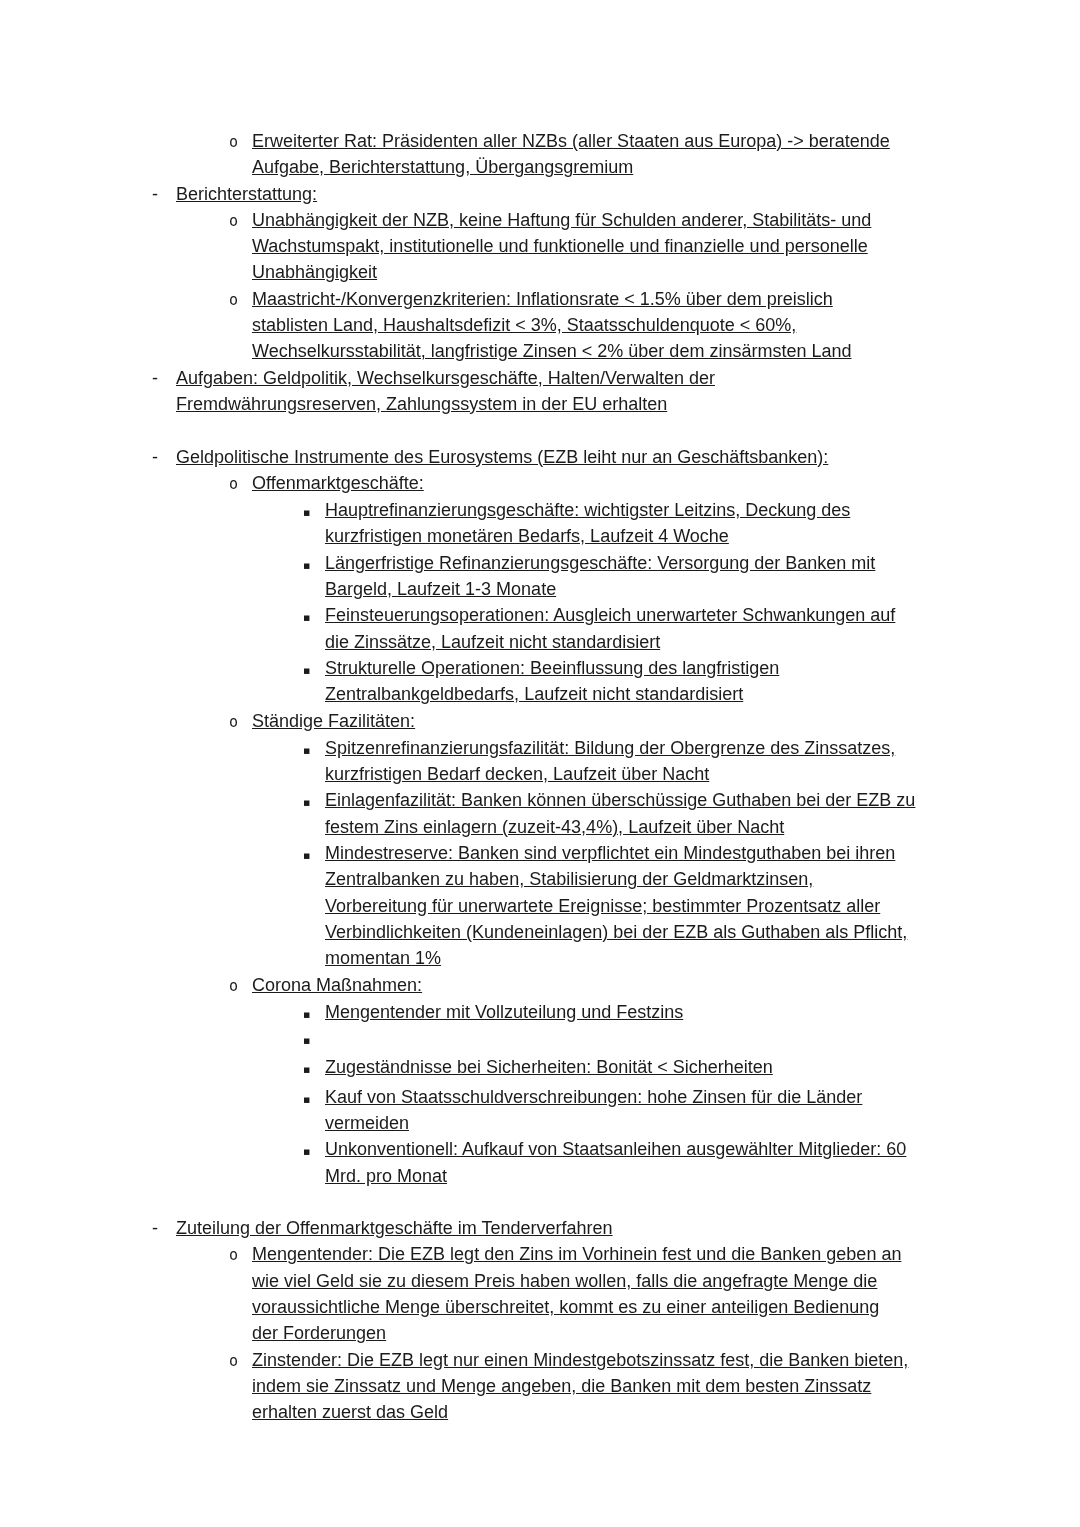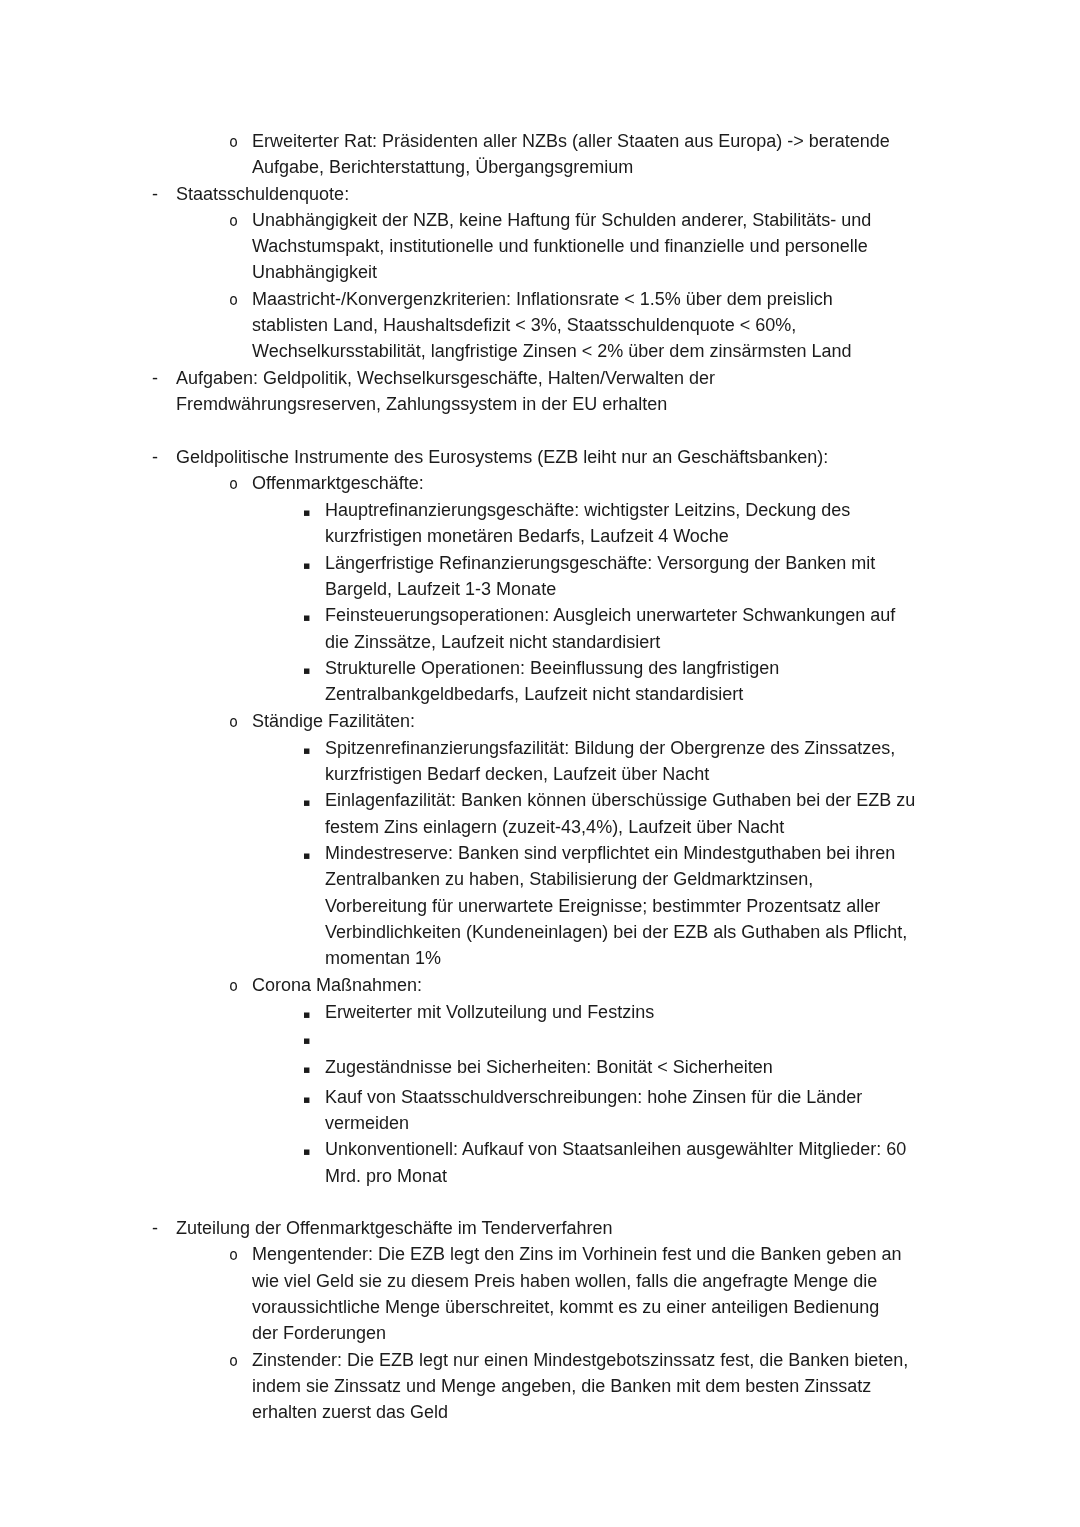--- a/index.html
+++ b/index.html
@@ -23,20 +23,21 @@
   }
   .item {
     display: flex;
     align-items: baseline;
     font-size: 18px;
     line-height: 26.3px;
   }
   .item .text {
     white-space: pre-line;
     flex: 0 1 auto;
+    text-decoration: underline;
   }
   
   .l1 { padding-left: 152px; }
   .l1 .bullet { width: 24px; flex: 0 0 24px; }
   
   .l2 { padding-left: 229px; }
   .l2 .bullet {
     width: 23px; flex: 0 0 23px;
     font-family: "DejaVu Sans Mono", monospace;
     font-size: 15px;
@@ -56,21 +57,21 @@
 <div class="doc">
 
   <div class="item l2">
     <span class="bullet">o</span>
     <span class="text">Erweiterter Rat: Präsidenten aller NZBs (aller Staaten aus Europa) -&gt; beratende
 Aufgabe, Berichterstattung, Übergangsgremium</span>
   </div>
 
   <div class="item l1">
     <span class="bullet">-</span>
-    <span class="text">Staatsschuldenquote:</span>
+    <span class="text">Berichterstattung:</span>
   </div>
 
   <div class="item l2">
     <span class="bullet">o</span>
     <span class="text">Unabhängigkeit der NZB, keine Haftung für Schulden anderer, Stabilitäts- und
 Wachstumspakt, institutionelle und funktionelle und finanzielle und personelle
 Unabhängigkeit</span>
   </div>
 
   <div class="item l2">
@@ -148,21 +149,21 @@
 momentan 1%</span>
   </div>
 
   <div class="item l2">
     <span class="bullet">o</span>
     <span class="text">Corona Maßnahmen:</span>
   </div>
 
   <div class="item l3">
     <span class="bullet">▪</span>
-    <span class="text">Erweiterter mit Vollzuteilung und Festzins</span>
+    <span class="text">Mengentender mit Vollzuteilung und Festzins</span>
   </div>
 
   <div class="item l3">
     <span class="bullet">▪</span>
   </div>
 
   <div class="item l3">
     <span class="bullet">▪</span>
     <span class="text">Zugeständnisse bei Sicherheiten: Bonität &lt; Sicherheiten</span>
   </div>

